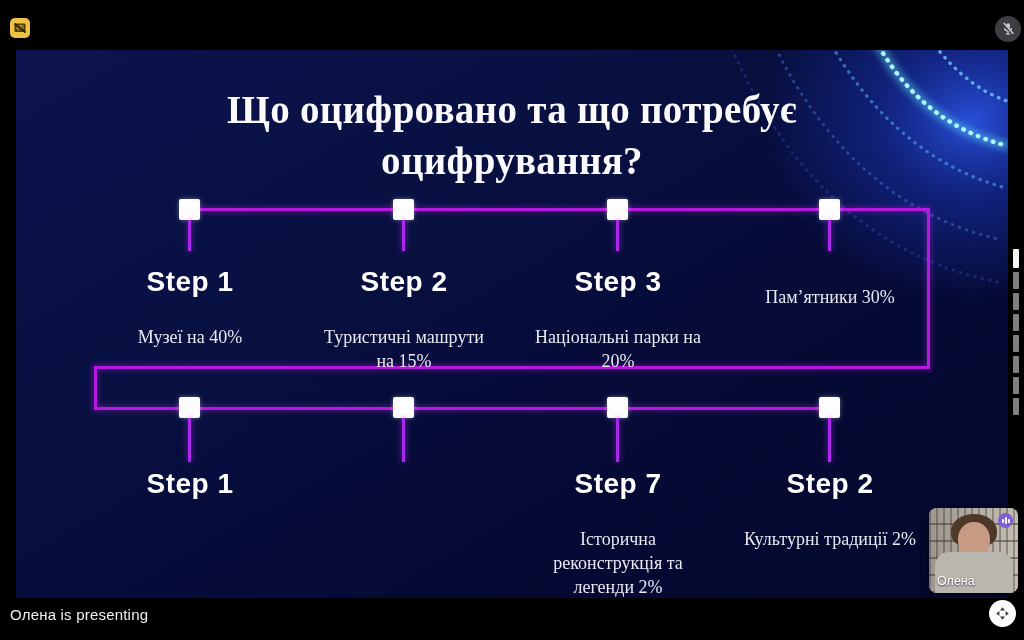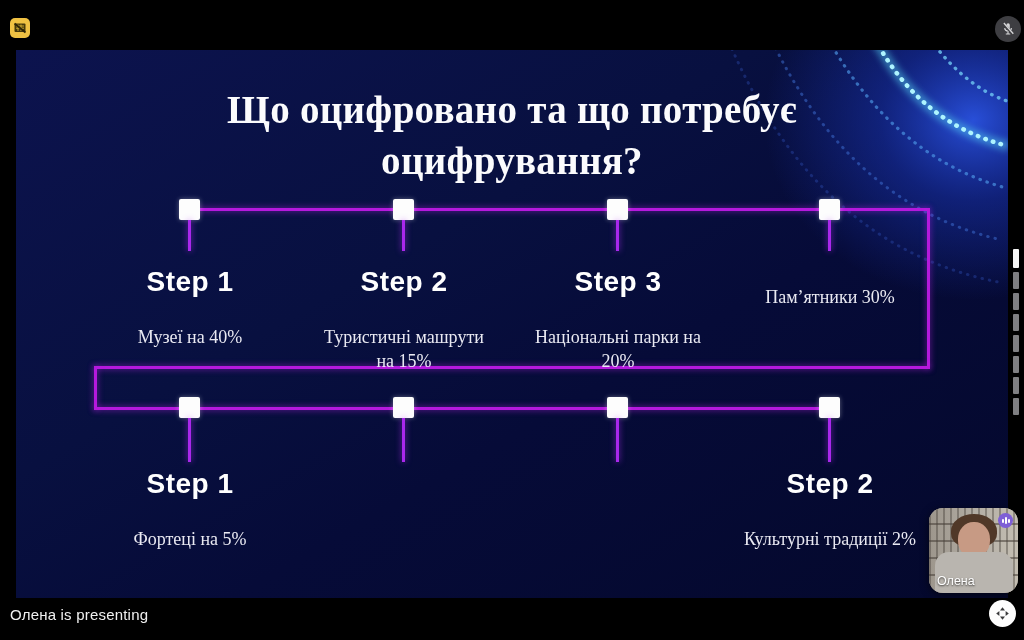--- a/index.html
+++ b/index.html
@@ -50,21 +50,21 @@
   .step-desc{
     margin:24px auto 0;max-width:214px;font-family:"Liberation Serif",serif;
     font-size:18px;line-height:1.33;color:#e9e9f2;white-space:pre-line;
   }
   
   .slide-strip{position:absolute;left:1013px;top:249px;width:6px;}
   .strip-seg{width:6px;height:17px;margin-bottom:4px;background:#7f7f82;border-radius:1px;}
   .strip-seg.active{height:19px;background:#f5f5f5;}
   
   .webcam{
-    position:absolute;left:929px;top:508px;width:89px;height:85px;border-radius:14px;
+    position:absolute;left:929px;top:508px;width:89px;height:85px;border-radius:8px;
     overflow:hidden;background:#a8a49c;box-shadow:0 2px 8px rgba(0,0,0,.6);
   }
   .webcam .shelves{
     position:absolute;inset:0;
     background:
       repeating-linear-gradient(0deg,rgba(70,62,55,.55) 0 2px,transparent 2px 17px),
       repeating-linear-gradient(90deg,rgba(60,54,48,.38) 0 2px,transparent 2px 7px),
       linear-gradient(90deg,#9d968c 0%,#b3aea5 55%,#c4beb2 100%);
   }
   .webcam .hair{
@@ -171,21 +171,26 @@
     <div class="step-label">Step 3</div>
     <div class="step-desc">Національні парки на
 20%</div>
   </div>
   <div class="step" style="left:699px;top:212px;">
     <div class="step-desc">Пам’ятники 30%</div>
   </div>
 
   <div class="step" style="left:59px;top:414px;">
     <div class="step-label">Step 1</div>
-    <div class="step-desc">Фортеці на 5%</div>
+  </div>
+  <div class="step" style="left:487px;top:414px;">
+    <div class="step-label">Step 7</div>
+    <div class="step-desc">Історична
+реконструкція та
+легенди  2%</div>
   </div>
   <div class="step" style="left:699px;top:414px;">
     <div class="step-label">Step 2</div>
     <div class="step-desc">Культурні традиції 2%</div>
   </div>
 </div>
 
 <div class="slide-strip">
     <div class="strip-seg active"></div>
     <div class="strip-seg"></div>

